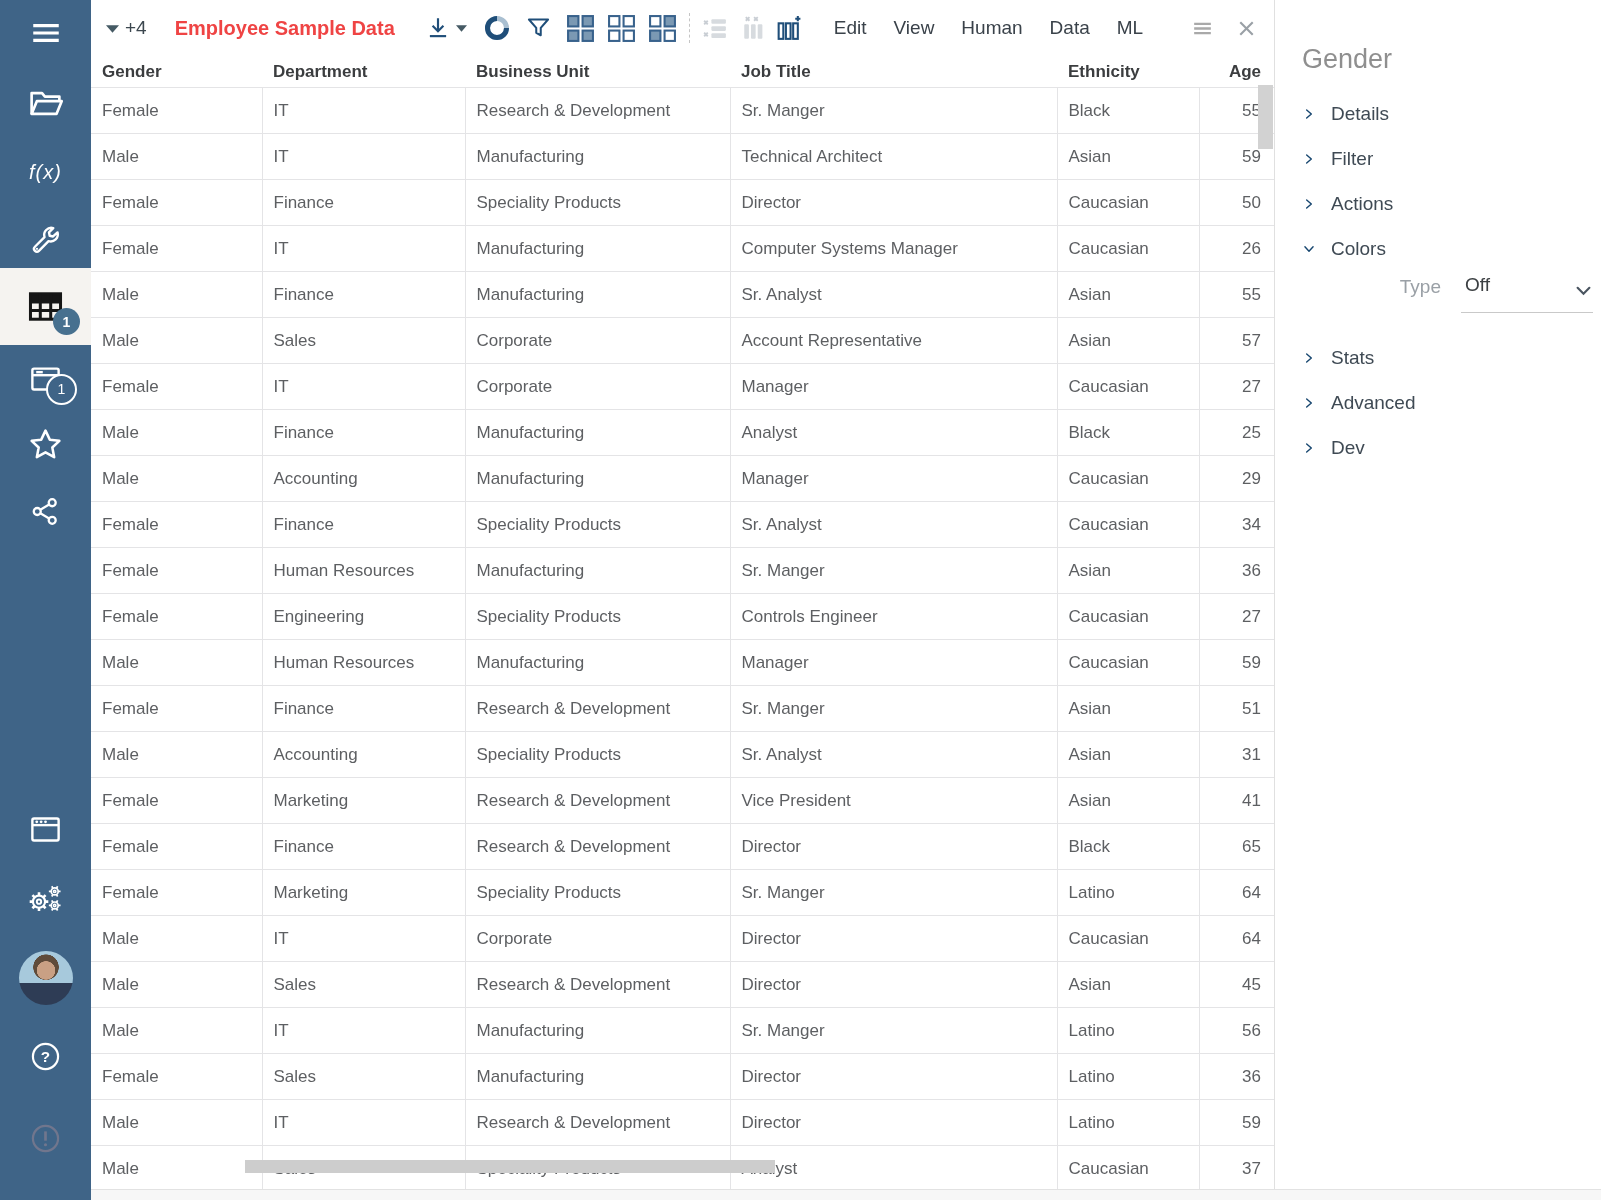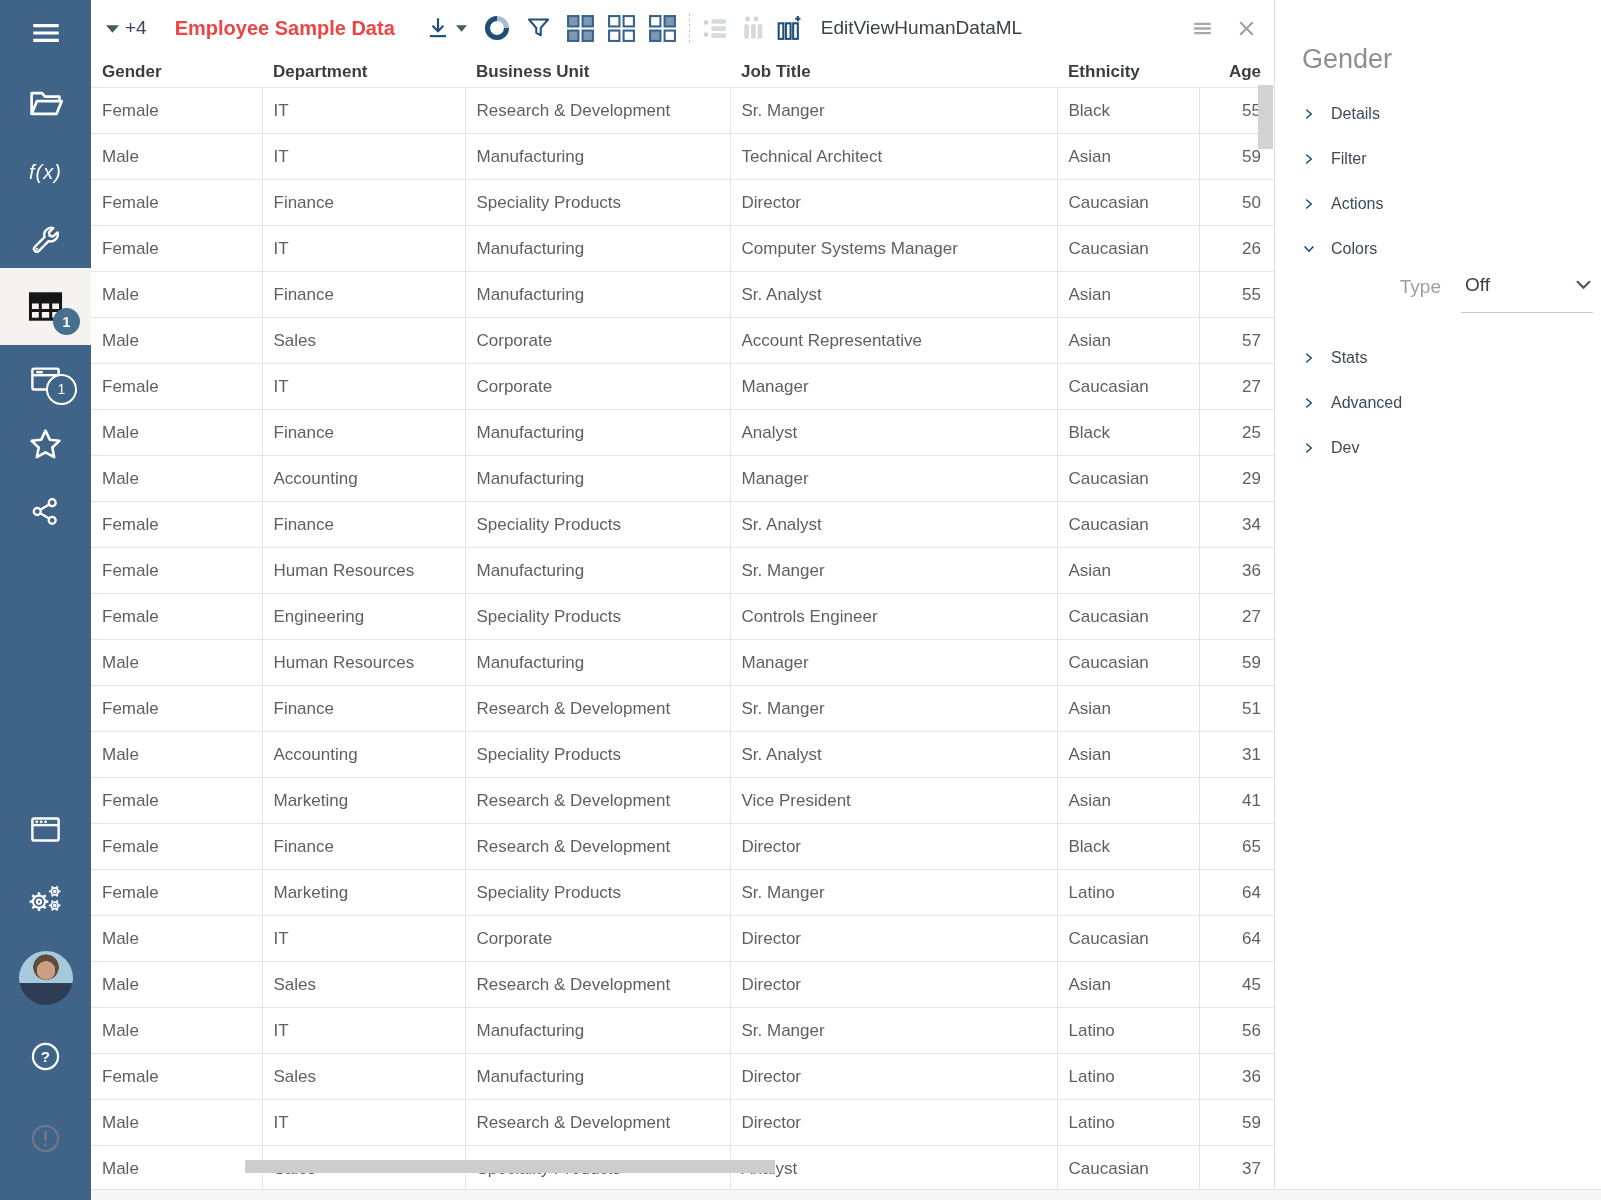--- a/index.html
+++ b/index.html
@@ -23,21 +23,21 @@
       radial-gradient(circle at 50% 30%, #5f4b3a 0 12.5px, rgba(0,0,0,0) 13px),
       linear-gradient(180deg, #a7c9dc 0 60%, #2e3c55 60%);
   }
   
   .content{position:absolute;left:91px;top:0;width:1183px;height:1189px;background:#fff;overflow:hidden;}
   .toolbar{display:flex;align-items:center;height:56px;padding-left:15px;}
   .tbtn{display:flex;align-items:center;justify-content:center;cursor:pointer;flex:0 0 auto;}
   .frames-badge{margin-left:6px;font-size:19px;color:#3c474f;cursor:pointer;}
   .tb-title{margin-left:28px;font-size:20px;font-weight:bold;color:#ef4444;white-space:nowrap;cursor:pointer;}
   .tb-divider{margin-left:12px;height:30px;border-left:1px dashed #c5c5c5;}
-  .menu-bar{display:flex;margin-left:18px;}
+  .menu-bar{display:flex;margin-left:31px;gap:27px;}
   .menu-item{font-size:19px;color:#3a424a;cursor:pointer;}
   .tb-spacer{flex:1 1 auto;}
   
   .table-wrap{position:absolute;left:0;top:56px;width:1183px;height:1133px;overflow:hidden;}
   table.data{border-collapse:collapse;table-layout:fixed;width:1183px;}
   table.data th{height:31px;font-size:17px;font-weight:bold;color:#3b3d3f;text-align:left;
     padding:0 0 0 11px;border-bottom:1px solid #e4e4e6;white-space:nowrap;overflow:hidden;cursor:pointer;}
   table.data td{height:45px;font-size:17px;color:#5d5f62;padding:0 0 0 11px;
     border-bottom:1px solid #e4e4e6;border-right:1px solid #e4e4e6;white-space:nowrap;overflow:hidden;cursor:default;}
   table.data td:last-child{border-right:none;}
@@ -46,24 +46,24 @@
   .hscroll-thumb{position:absolute;left:154px;bottom:16px;width:530px;height:13px;background:#cdcdcd;cursor:pointer;}
   
   .bottom-strip{position:absolute;left:91px;top:1189px;width:1510px;height:11px;background:#f7f7f7;border-top:1px solid #e2e2e2;}
   
   .panel{position:absolute;left:1274px;top:0;width:326px;height:1189px;background:#fff;border-left:1px solid #e0e0e0;}
   .panel-title{margin:44px 0 0 27px;font-size:27px;color:#8f8f8f;font-weight:normal;}
   .panel-sections{margin-top:16px;padding-left:27px;}
   .section-row{display:flex;align-items:center;height:45px;gap:15px;cursor:pointer;}
   .chev{width:14px;height:14px;flex:0 0 auto;}
   .chev.open{transform:rotate(90deg);}
-  .section-label{font-size:16px;color:#3f4a54;}
+  .section-label{font-size:19px;color:#3f4a54;}
   .colors-detail{display:none;align-items:flex-start;margin:2px 0 22px 0;}
   .type-label{width:139px;text-align:right;font-size:19px;color:#9aa0a6;padding-top:3px;}
-  .type-select{margin-left:20px;width:126px;border-bottom:1px solid #c9c9c9;display:flex;align-items:center;
+  .type-select{margin-left:20px;width:126px;border-bottom:1px solid #c9c9c9;display:flex;align-items:flex-end;
     justify-content:space-between;padding:1px 2px 16px 4px;cursor:pointer;}
   .type-value{font-size:19px;color:#3c4043;}
 </style>
 </head>
 <body>
 
 <aside class="sidebar">
   <div class="sb-item" style="top:6px;">
     <svg viewBox="0 0 32 32" width="34" height="34">
         <g stroke="#fff" stroke-width="3">

